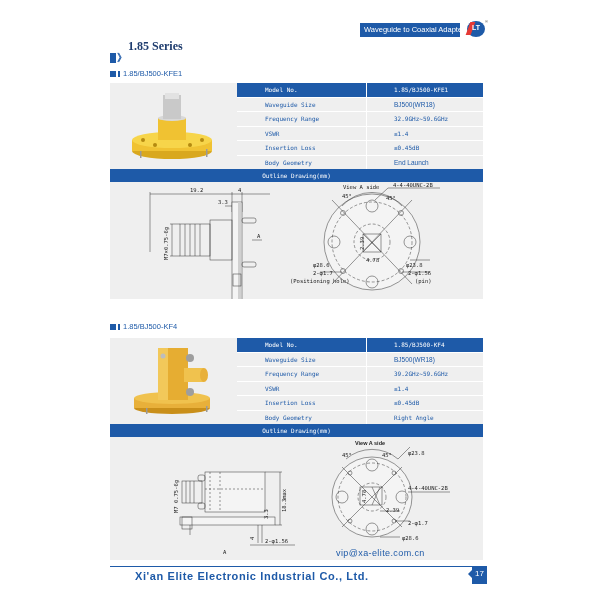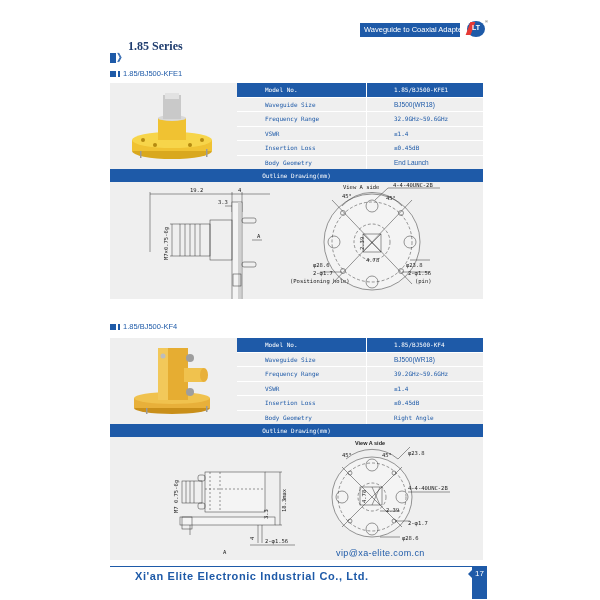--- a/index.html
+++ b/index.html
@@ -38,21 +38,21 @@
   .outline-bar { position: absolute; left: 0; width: 373px; height: 13px; background: #1e5aa8; color: #fff;
     font-family: "DejaVu Sans Mono", monospace; font-size: 6px; line-height: 13px; text-align: center; }
   .drawing { position: absolute; left: 0; width: 373px; background: #efefef; }
 
   .dim { font-family: "DejaVu Sans Mono", monospace; font-size: 5.5px; fill: #222; }
 
   
   .footer-line { position: absolute; left: 110px; top: 566px; width: 375px; height: 1px; background: #1e5aa8; }
   .footer-co { position: absolute; left: 135px; top: 570px; font-size: 11px; font-weight: bold; color: #1e5aa8; letter-spacing: 0.6px; }
   .footer-mail { position: absolute; left: 336px; top: 548px; font-size: 9px; color: #1e5aa8; letter-spacing: 0.4px; }
-  .footer-page { position: absolute; left: 472px; top: 566px; width: 15px; height: 33px; background: #1e5aa8; color: #fff; font-size: 8px; line-height: 15px; text-align: center; }
+  .footer-page { position: absolute; left: 472px; top: 566px; width: 15px; height: 18px; background: #1e5aa8; color: #fff; font-size: 8px; line-height: 15px; text-align: center; }
   .footer-page::before { content: ""; position: absolute; left: -4px; top: 4px; border-top: 4px solid transparent; border-bottom: 4px solid transparent; border-right: 4px solid #1e5aa8; }
 </style>
 </head>
 <body>
 
 <div class="page">
 
   <div class="hdr-banner">Waveguide to Coaxial Adapters</div>
   <div class="logo">
     <div class="logo-circle"></div>

